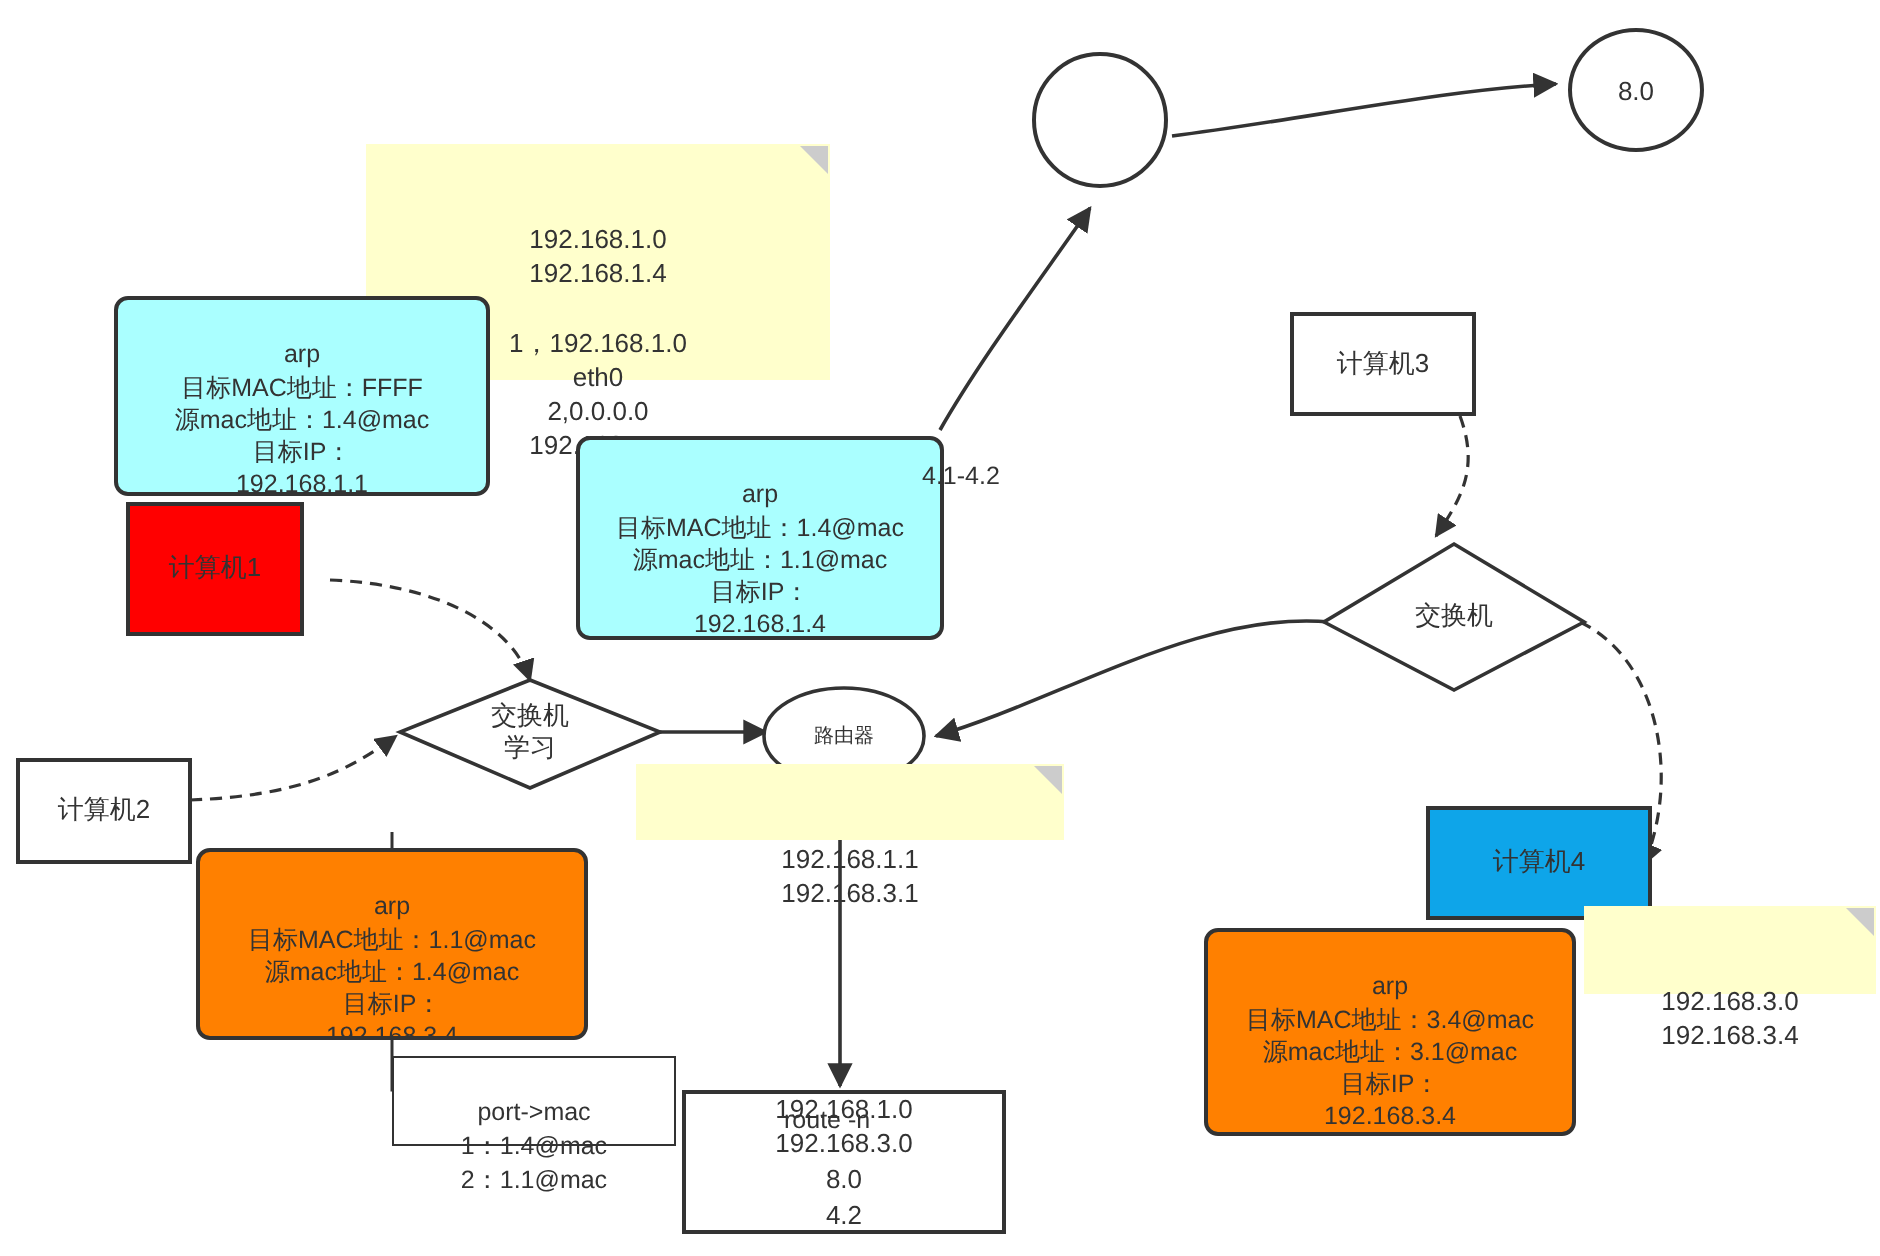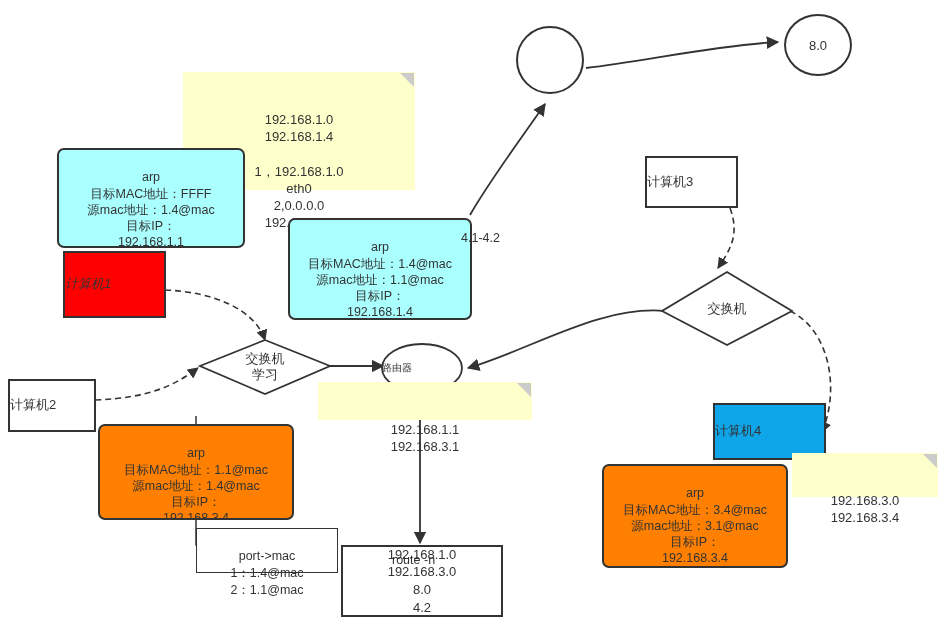--- a/index.html
+++ b/index.html
@@ -22,20 +22,21 @@
     top: 0;
     width: 940px;
     height: 628px;
     pointer-events: none;
   }
   .node {
     position: absolute;
     box-sizing: border-box;
     display: flex;
     align-items: center;
+    justify-content: center;
     text-align: center;
     color: #333333;
   }
   .rect-node {
     border: 2px solid #333333;
     background: #ffffff;
     font-size: 13px;
     line-height: 1.25;
   }
   .note {
@@ -84,20 +85,21 @@
     width: 100%;
     height: 100%;
     display: flex;
     align-items: center;
     justify-content: center;
     font-size: 13px;
     line-height: 1.2;
     text-align: center;
     color: #333333;
     white-space: pre-line;
+    font-family: Liberation Mono, monospace;
   }
   .circle-node {
     position: absolute;
     border: 2px solid #333333;
     border-radius: 50%;
     background: #ffffff;
     display: flex;
     align-items: center;
     justify-content: center;
     font-size: 13px;
@@ -211,21 +213,21 @@
   <div class="msgbox cyan" style="left:288px; top:218px; width:184px; height:102px;">
     <span>arp
 目标MAC地址：1.4@mac
 源mac地址：1.1@mac
 目标IP：
 192.168.1.4
 源IP：
 192.168.1.1</span>
   </div>
 
-  <div class="node rect-node" style="left:63px; top:251px; width:103px; height:67px; background:#ff0000;font-style:italic;">
+  <div class="node rect-node" style="left:63px; top:251px; width:89px; height:67px; background:#ff0000;">
     <span>计算机1</span>
   </div>
 
   <div class="node rect-node" style="left:8px; top:379px; width:88px; height:53px;">
     <span>计算机2</span>
   </div>
 
   <div class="node rect-node" style="left:645px; top:156px; width:93px; height:52px;">
     <span>计算机3</span>
   </div>

